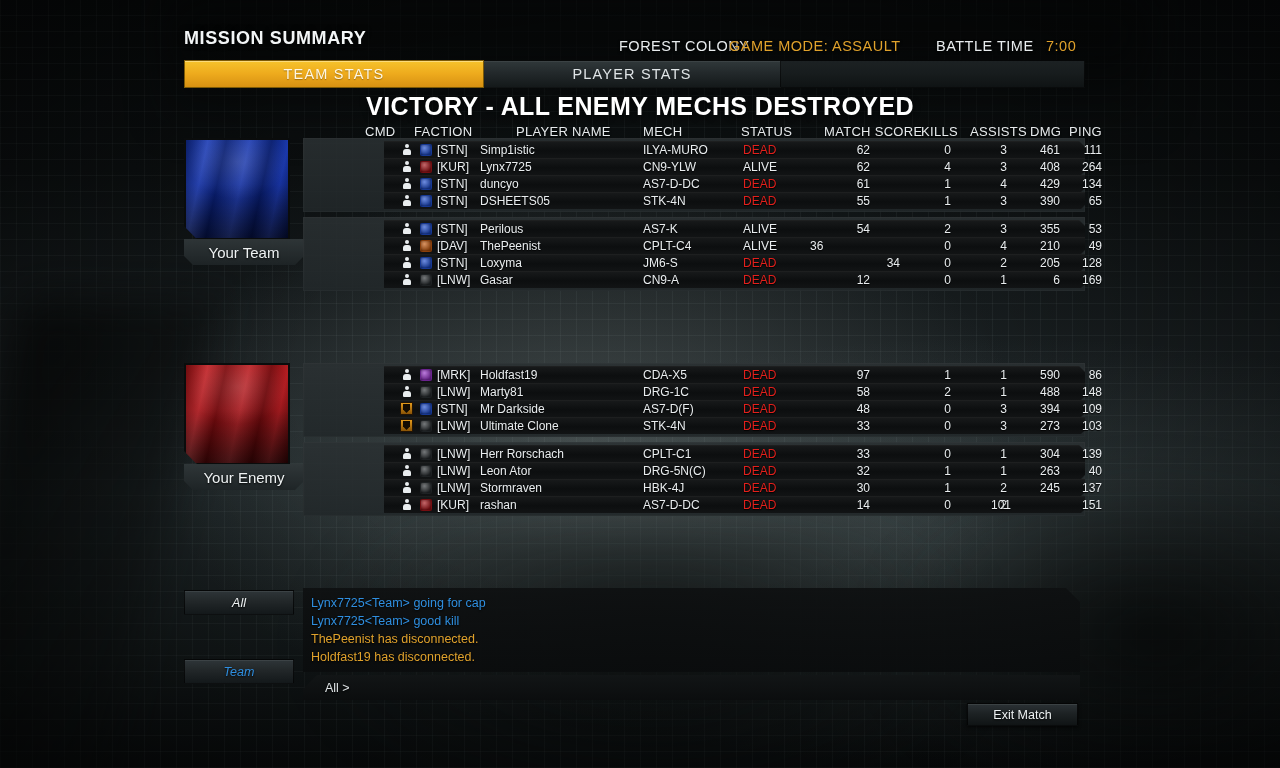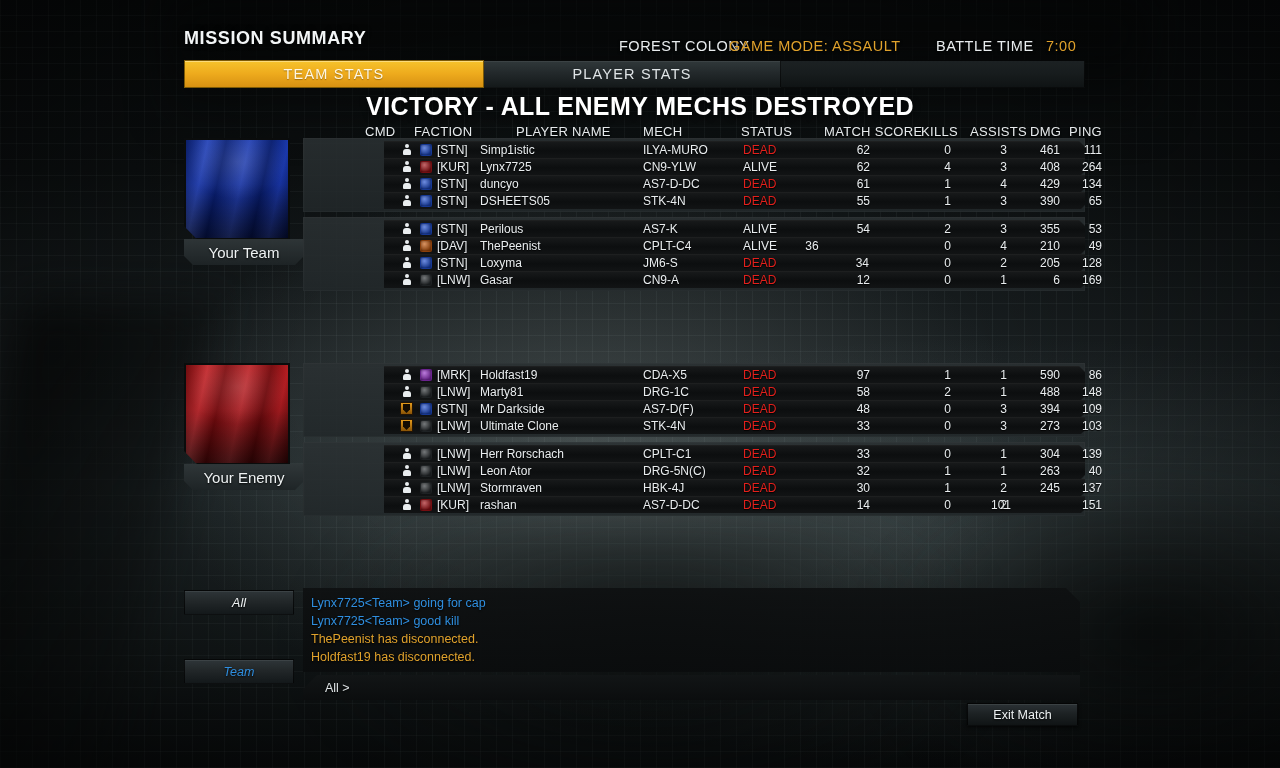--- a/index.html
+++ b/index.html
@@ -357,37 +357,37 @@
           <div class="row">
             <div class="row-inner"></div>
             <div class="cmd-icon">
               <div class="pip person"></div>
             </div>
             <div class="fac-icon fac-DAV"></div>
             <span class="cell " style="left: 134px;">[DAV]</span>
             <span class="cell " style="left: 177px;">ThePeenist</span>
             <span class="cell " style="left: 340px;">CPLT-C4</span>
             <span class="cell alive" style="left: 440px;">ALIVE</span>
-            <span class="cell num" style="left: 479px; width: 60px; text-align: center;">36</span>
+            <span class="cell num" style="left: 507px; width: 60px; text-align: left;">36</span>
             <span class="cell num" style="left: 588px; width: 60px; text-align: right;">0</span>
             <span class="cell num" style="left: 644px; width: 60px; text-align: right;">4</span>
             <span class="cell num" style="left: 697px; width: 60px; text-align: right;">210</span>
             <span class="cell num" style="left: 739px; width: 60px; text-align: right;">49</span>
           </div>
           <div class="row">
             <div class="row-inner"></div>
             <div class="cmd-icon">
               <div class="pip person"></div>
             </div>
             <div class="fac-icon fac-STN"></div>
             <span class="cell " style="left: 134px;">[STN]</span>
             <span class="cell " style="left: 177px;">Loxyma</span>
             <span class="cell " style="left: 340px;">JM6-S</span>
             <span class="cell dead" style="left: 440px;">DEAD</span>
-            <span class="cell num" style="left: 506px; width: 60px; text-align: right;">34</span>
+            <span class="cell num" style="left: 537px; width: 60px; text-align: right;">34</span>
             <span class="cell num" style="left: 588px; width: 60px; text-align: right;">0</span>
             <span class="cell num" style="left: 644px; width: 60px; text-align: right;">2</span>
             <span class="cell num" style="left: 697px; width: 60px; text-align: right;">205</span>
             <span class="cell num" style="left: 739px; width: 60px; text-align: right;">128</span>
           </div>
           <div class="row">
             <div class="row-inner"></div>
             <div class="cmd-icon">
               <div class="pip person"></div>
             </div>

